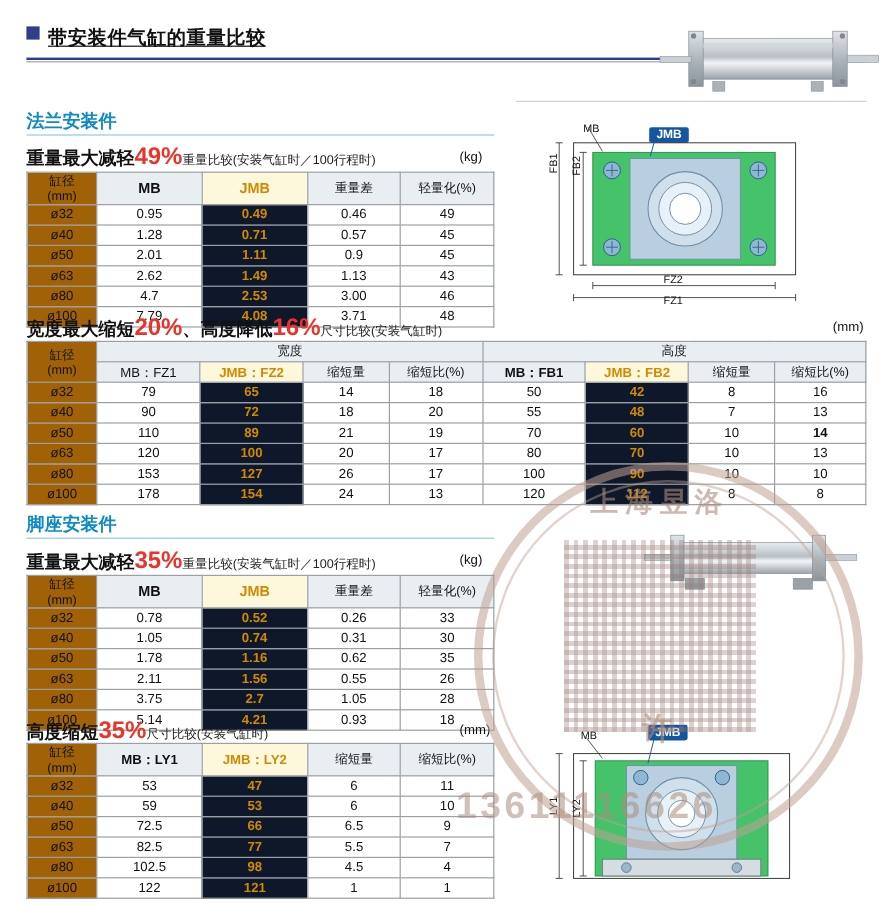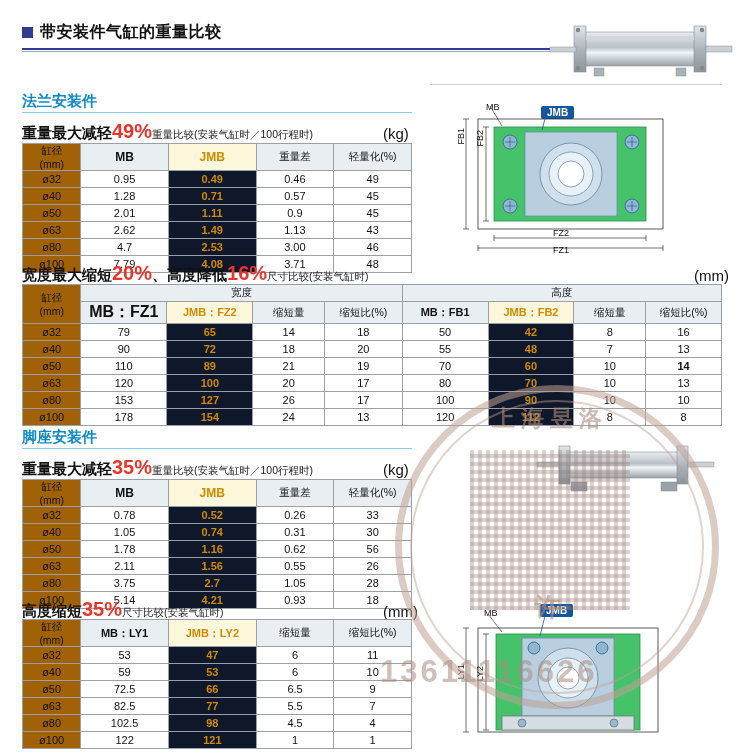--- a/index.html
+++ b/index.html
@@ -7,34 +7,34 @@
     width:745px;height:756px;
     background:#ffffff;
     font-family:"Liberation Sans", sans-serif;
     color:#111;
     position:relative;
     overflow:hidden;
   }
   .page{position:relative;width:745px;height:756px;}
 
   
-  .title-row{position:absolute;left:22px;top:22px;display:flex;align-items:center;}
+  .title-row{position:absolute;left:22px;top:22px;display:flex;text-decoration:underline;}
   .sq{width:11px;height:11px;background:#2f3c8f;margin-right:7px;}
   .title-txt{font-size:16px;font-weight:bold;letter-spacing:.5px;}
   .rule{position:absolute;left:22px;top:48px;width:700px;height:2px;background:#2f3c8f;}
   .rule2{position:absolute;left:22px;top:51px;width:700px;height:1px;background:#9aa4d0;}
 
   
   .sec-h{position:absolute;font-size:15px;font-weight:bold;color:#0f8ac4;}
   .sec-line{position:absolute;height:1px;background:#8fc9e8;}
 
   .bigline{position:absolute;font-weight:bold;font-size:15px;}
   .bigline .pct{color:#e8342a;font-size:20px;font-weight:bold;}
   .note{font-size:10.5px;font-weight:normal;color:#222;}
-  .unit{position:absolute;font-size:15px;}
+  .unit{position:absolute;font-size:11px;}
 
   
   table{border-collapse:collapse;position:absolute;font-size:11px;}
   table td,table th{border:1px solid #9aa0a6;text-align:center;padding:0;height:16px;font-weight:normal;}
   .hdr{background:#e9eef3;font-size:10.5px;}
   .hdr-y{background:#fdf8dc;font-size:10.5px;color:#d08a00;font-weight:bold;}
   .col-jmb{background:#0f172a;color:#d08a00;font-weight:bold;}
   .dia{background:#a16207;}
   td.b{font-weight:bold;}
 
@@ -239,21 +239,21 @@
     <tbody>
         <tr>
       <td class="hdr dia" rowspan="2" style="width:58px;">
         <div>缸径</div>
         <div>(mm)</div>
       </td>
       <td class="hdr" colspan="4">宽度</td>
       <td class="hdr" colspan="4">高度</td>
     </tr>
     <tr>
-      <td class="hdr b" style="width:86px;font-weight:bold;font-size:16px;">MB：FZ1</td>
+      <td class="hdr b" style="width:86px;font-weight:normal;font-size:11px;">MB：FZ1</td>
       <td class="hdr-y" style="width:86px;font-size:11px;">JMB：FZ2</td>
       <td class="hdr" style="width:72px;">缩短量</td>
       <td class="hdr" style="width:78px;">缩短比(%)</td>
       <td class="hdr b" style="width:86px;font-weight:bold;font-size:11px;text-align:center;">MB：FB1</td>
       <td class="hdr-y" style="width:86px;font-size:11px;">JMB：FB2</td>
       <td class="hdr" style="width:72px;">缩短量</td>
       <td class="hdr" style="width:76px;">缩短比(%)</td>
     </tr>
     <tr>
           <td class="dia">ø32</td>
@@ -357,21 +357,21 @@
           <td>1.05</td>
           <td class="col-jmb">0.74</td>
           <td>0.31</td>
           <td>30</td>
         </tr>
     <tr>
           <td class="dia">ø50</td>
           <td>1.78</td>
           <td class="col-jmb">1.16</td>
           <td>0.62</td>
-          <td>56</td>
+          <td>35</td>
         </tr>
     <tr>
           <td class="dia">ø63</td>
           <td>2.11</td>
           <td class="col-jmb">1.56</td>
           <td>0.55</td>
           <td>26</td>
         </tr>
     <tr>
           <td class="dia">ø80</td>

